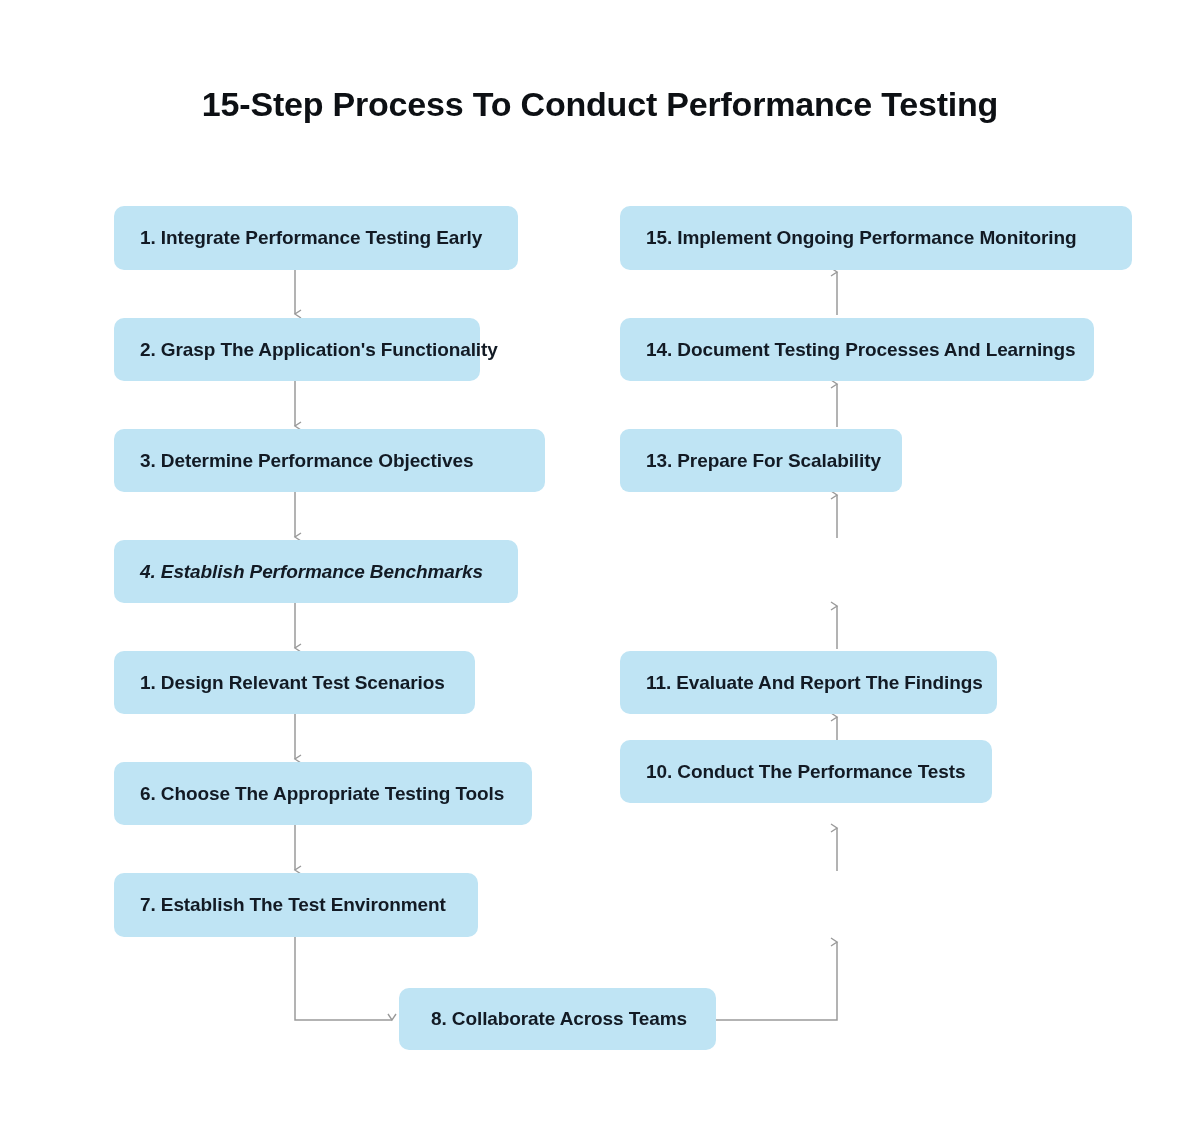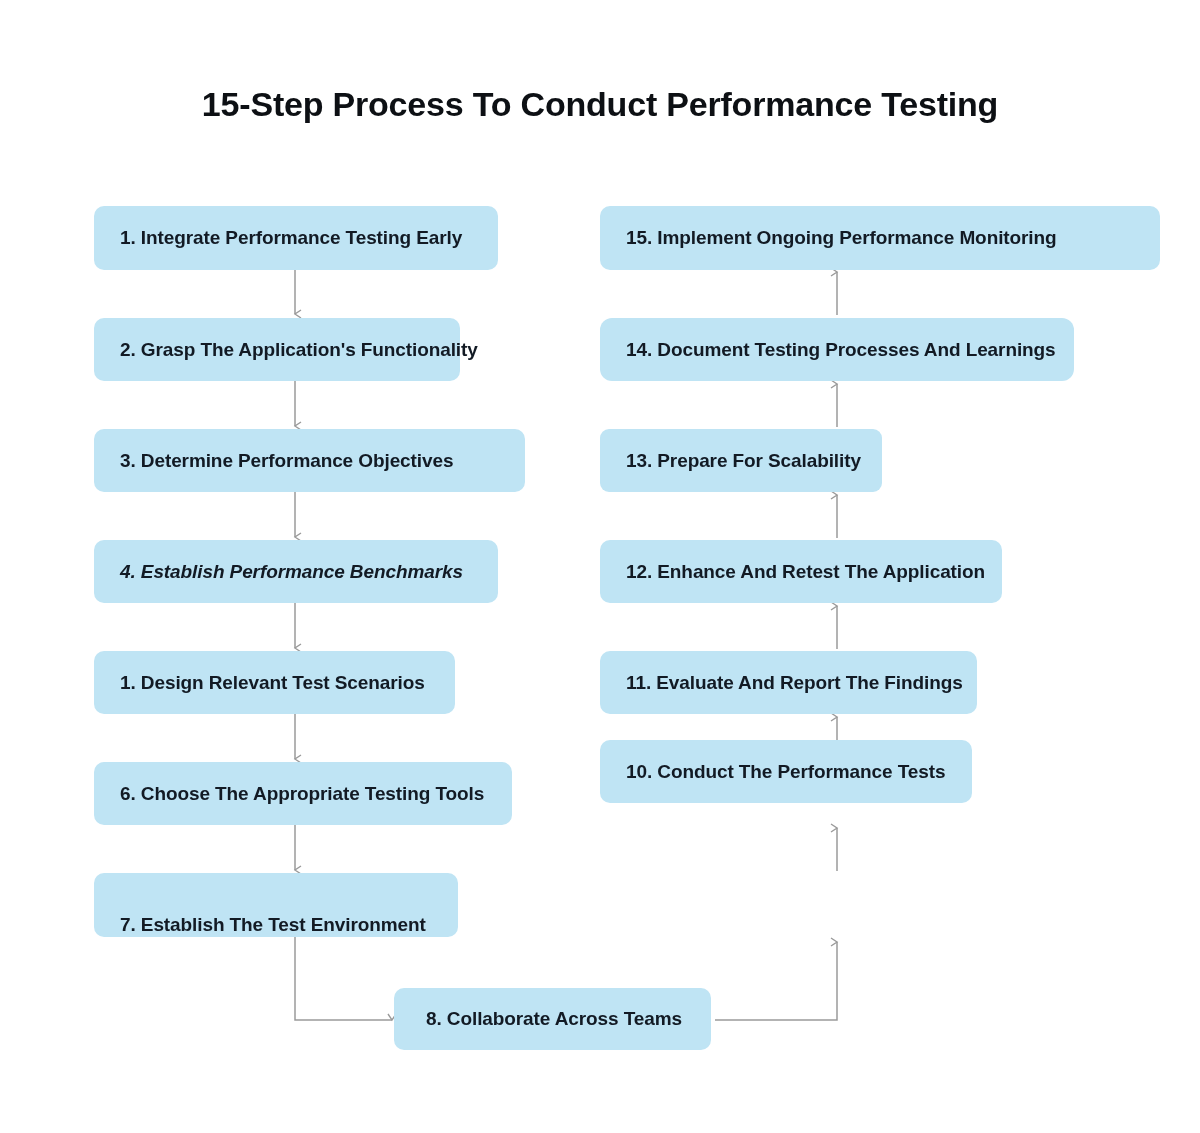--- a/index.html
+++ b/index.html
@@ -32,20 +32,21 @@
   }
   .step-box {
     position: absolute;
     background: #bfe4f4;
     border-radius: 10px;
     display: flex;
     align-items: center;
     box-sizing: border-box;
     padding-left: 26px;
     padding-right: 14px;
+    margin-left: 20px;
   }
   .step-label {
     font-size: 19px;
     font-weight: 600;
     color: #121a24;
     line-height: 24px;
     white-space: nowrap;
     letter-spacing: -0.1px;
   }
   #connectors {
@@ -107,39 +108,36 @@
   </div>
   <div class="step-box" style="left:94px; top:540px; width:404px; height:63px;font-style:italic;">
     <span class="step-label">4.  Establish Performance Benchmarks</span>
   </div>
   <div class="step-box" style="left:94px; top:651px; width:361px; height:63px;">
     <span class="step-label">1. Design Relevant Test Scenarios</span>
   </div>
   <div class="step-box" style="left:94px; top:762px; width:418px; height:63px;">
     <span class="step-label">6. Choose The Appropriate Testing Tools</span>
   </div>
-  <div class="step-box" style="left:94px; top:873px; width:364px; height:64px;align-items:flex-end;">
+  <div class="step-box" style="left:94px; top:873px; width:364px; height:64px;">
     <span class="step-label">7. Establish The Test Environment</span>
   </div>
 
-  <div class="step-box" style="left:394px; top:988px; width:317px; height:62px; padding-left:32px;">
+  <div class="step-box" style="left:379px; top:988px; width:317px; height:62px; padding-left:32px;">
     <span class="step-label">8. Collaborate Across Teams</span>
   </div>
 
-  <div class="step-box" style="left:600px; top:206px; width:560px; height:64px;">
+  <div class="step-box" style="left:600px; top:206px; width:512px; height:64px;">
     <span class="step-label">15.  Implement Ongoing Performance Monitoring</span>
   </div>
-  <div class="step-box" style="left:600px; top:318px; width:474px; height:63px;border-radius:12px;">
+  <div class="step-box" style="left:600px; top:318px; width:474px; height:63px;">
     <span class="step-label">14.  Document Testing Processes And Learnings</span>
   </div>
   <div class="step-box" style="left:600px; top:429px; width:282px; height:63px;border-radius:9px;">
     <span class="step-label">13. Prepare For Scalability</span>
-  </div>
-  <div class="step-box" style="left:600px; top:540px; width:402px; height:63px;">
-    <span class="step-label">12. Enhance And Retest The Application</span>
   </div>
   <div class="step-box" style="left:600px; top:651px; width:377px; height:63px;">
     <span class="step-label">11. Evaluate And Report The Findings</span>
   </div>
   <div class="step-box" style="left:600px; top:740px; width:372px; height:63px;">
     <span class="step-label">10. Conduct The Performance Tests</span>
   </div>
 
 </div>
 

